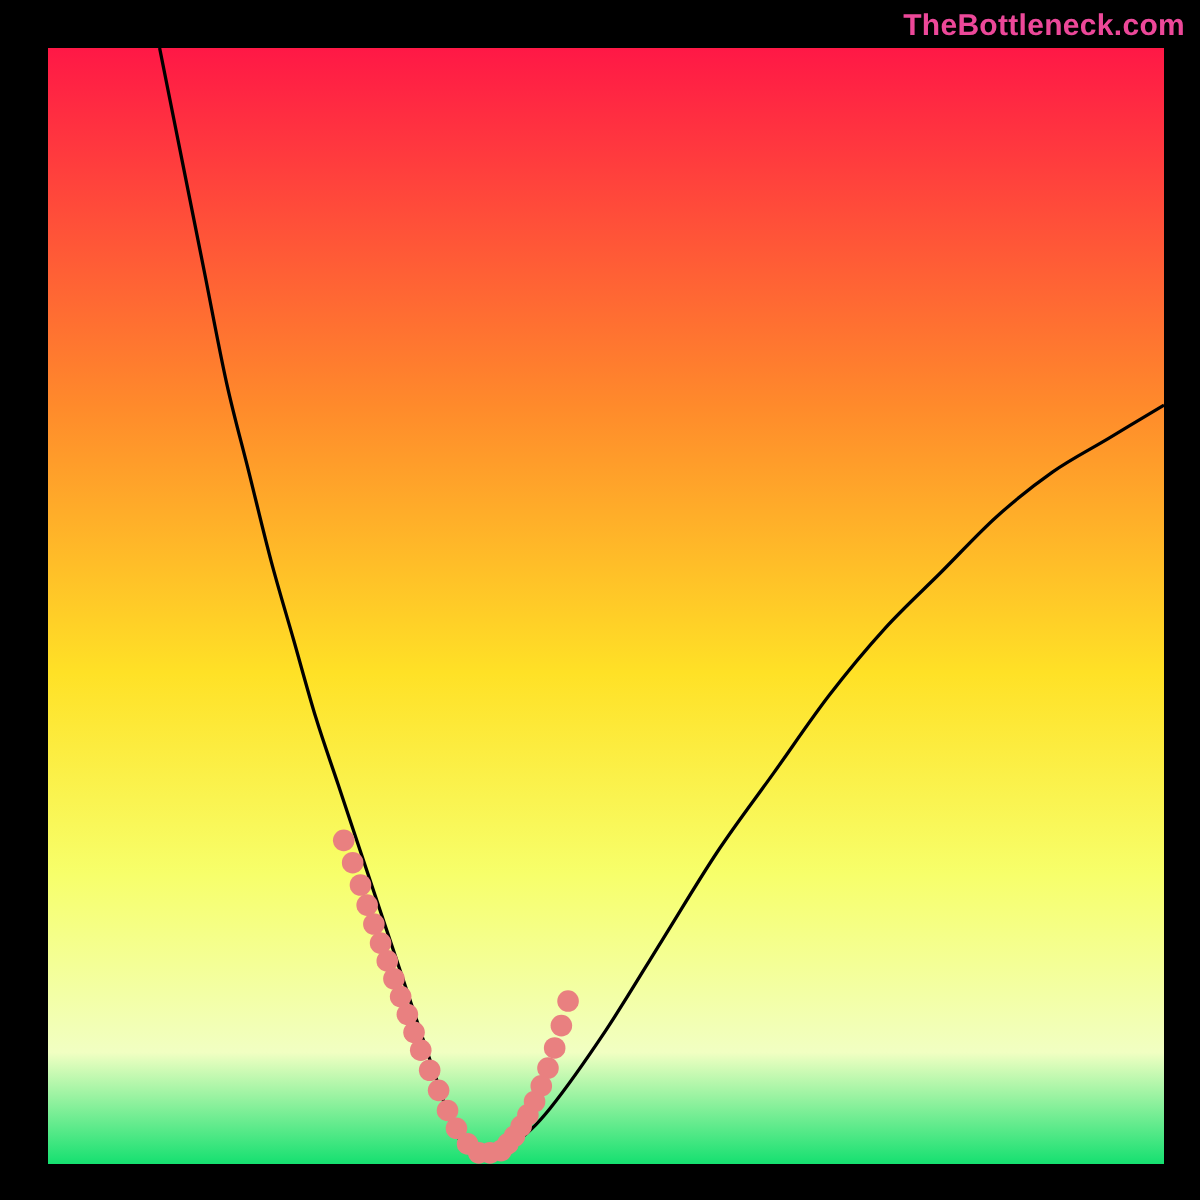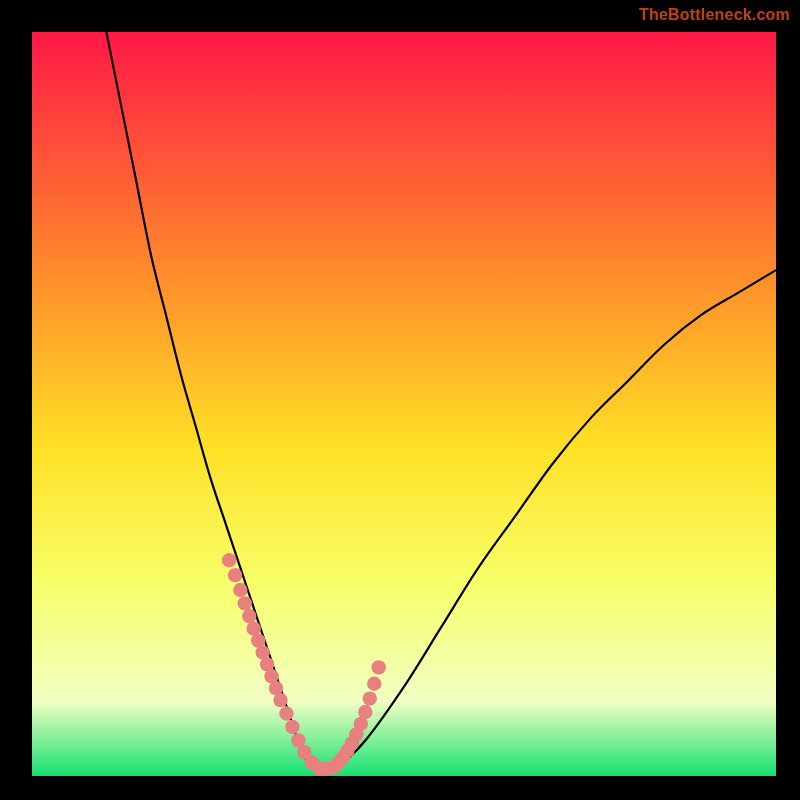--- a/index.html
+++ b/index.html
@@ -14,22 +14,22 @@
   .frame {
     position: relative;
     width: 800px;
     height: 800px;
     background: #000;
   }
   .watermark {
     position: absolute;
     top: 6px;
     right: 10px;
-    color: #c2410c;
-    font-size: 16px;
+    color: #ec4899;
+    font-size: 20px;
     font-weight: 600;
     letter-spacing: 0.2px;
     z-index: 10;
     user-select: none;
   }
   .plot-outer {
     position: absolute;
     left: 32px;
     top: 32px;
     width: 744px;

